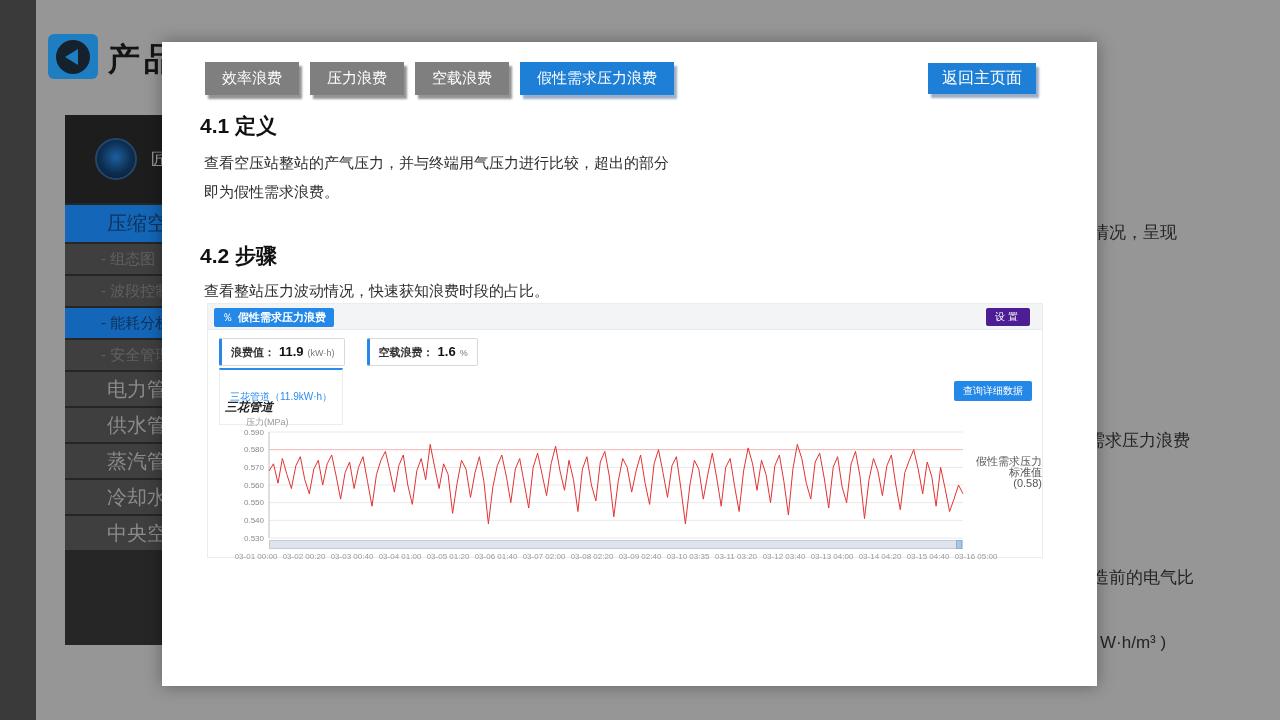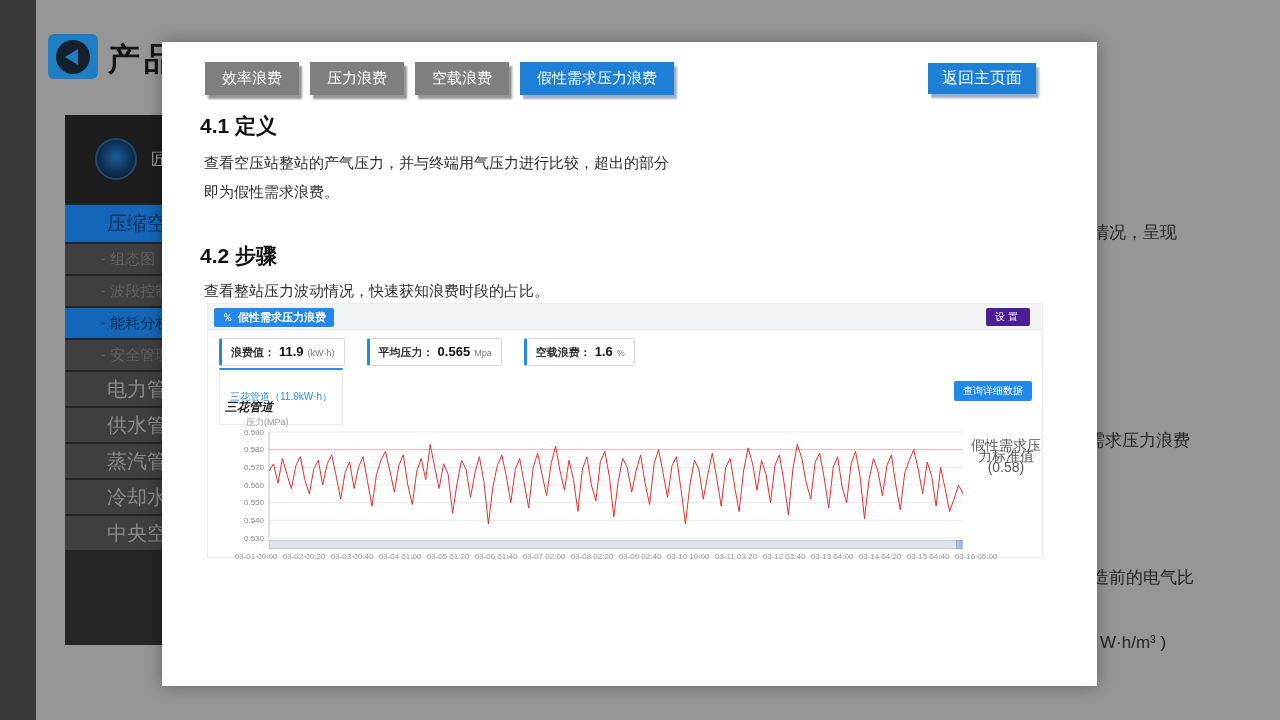--- a/index.html
+++ b/index.html
@@ -61,21 +61,21 @@
   .stat-label { font-size:11px; font-weight:bold; color:#333; }
   .stat-value { font-size:13px; font-weight:bold; color:#111; }
   .stat-unit { font-size:9px; color:#777; }
   .pipe-tab { position:absolute; left:11px; top:64px; font-size:10px; color:#2a8cf0; padding:20px 10px;
     border:1px solid #ececec; border-top:2px solid #2a8cf0; background:#fff; cursor:pointer; white-space:nowrap; }
   .query-btn { position:absolute; right:10px; top:77px; background:#2488e8; color:#fff; font-size:10px;
     padding:3px 9px; border-radius:2px; cursor:pointer; }
   .chart-title { position:absolute; left:17px; top:95px; font-size:12px; font-weight:bold; color:#222;font-style:italic; }
   .ylabel { position:absolute; left:38px; top:112px; font-size:9px; color:#999; }
   .chart-svg { position:absolute; left:0; top:108px; width:836px; height:150px; }
-  .ref-anno { position:absolute; left:762px; top:136px; font-size:14px; color:#555; line-height:11px; text-align:center; }
+  .ref-anno { position:absolute; left:762px; top:152px; font-size:11px; color:#555; line-height:11px; text-align:right; }
   .datazoom { position:absolute; left:61px; top:236px; width:694px; height:9px; background:#dfe3ec;
     border:1px solid #c3cbd8; cursor:pointer; }
   .dz-handle { position:absolute; right:0; top:-1px; width:6px; height:9px; background:#aac4e4; border:1px solid #8fb0d8; }
   .xticks { position:absolute; left:24px; top:248px; width:768px; display:flex; justify-content:space-between; }
   .xticks span { font-size:8px; color:#999; width:48px; text-align:center; white-space:nowrap; }
 </style>
 </head>
 <body>
 
 <div class="left-strip"></div>
@@ -133,25 +133,20 @@
         <span>假性需求压力浪费</span>
       </div>
       <div class="settings-btn">设置</div>
     </div>
 
     <div class="stats-row">
       <div class="stat-card">
         <span class="stat-label">浪费值：</span>
         <span class="stat-value">11.9</span>
         <span class="stat-unit">(kW·h)</span>
-      </div>
-      <div class="stat-card">
-        <span class="stat-label">平均压力：</span>
-        <span class="stat-value">0.565</span>
-        <span class="stat-unit">Mpa</span>
       </div>
       <div class="stat-card">
         <span class="stat-label">空载浪费：</span>
         <span class="stat-value">1.6</span>
         <span class="stat-unit">%</span>
       </div>
     </div>
 
     <div class="pipe-tab">三花管道（11.9kW·h）</div>
     <div class="query-btn">查询详细数据</div>
@@ -188,21 +183,21 @@
     <div class="xticks">
         <span>03-01 00:00</span>
         <span>03-02 00:20</span>
         <span>03-03 00:40</span>
         <span>03-04 01:00</span>
         <span>03-05 01:20</span>
         <span>03-06 01:40</span>
         <span>03-07 02:00</span>
         <span>03-08 02:20</span>
         <span>03-09 02:40</span>
-        <span>03-10 10:00</span>
+        <span>03-10 03:35</span>
         <span>03-11 03:20</span>
         <span>03-12 03:40</span>
         <span>03-13 04:00</span>
         <span>03-14 04:20</span>
         <span>03-15 04:40</span>
         <span>03-16 05:00</span>
       </div>
   </div>
 </div>
 

